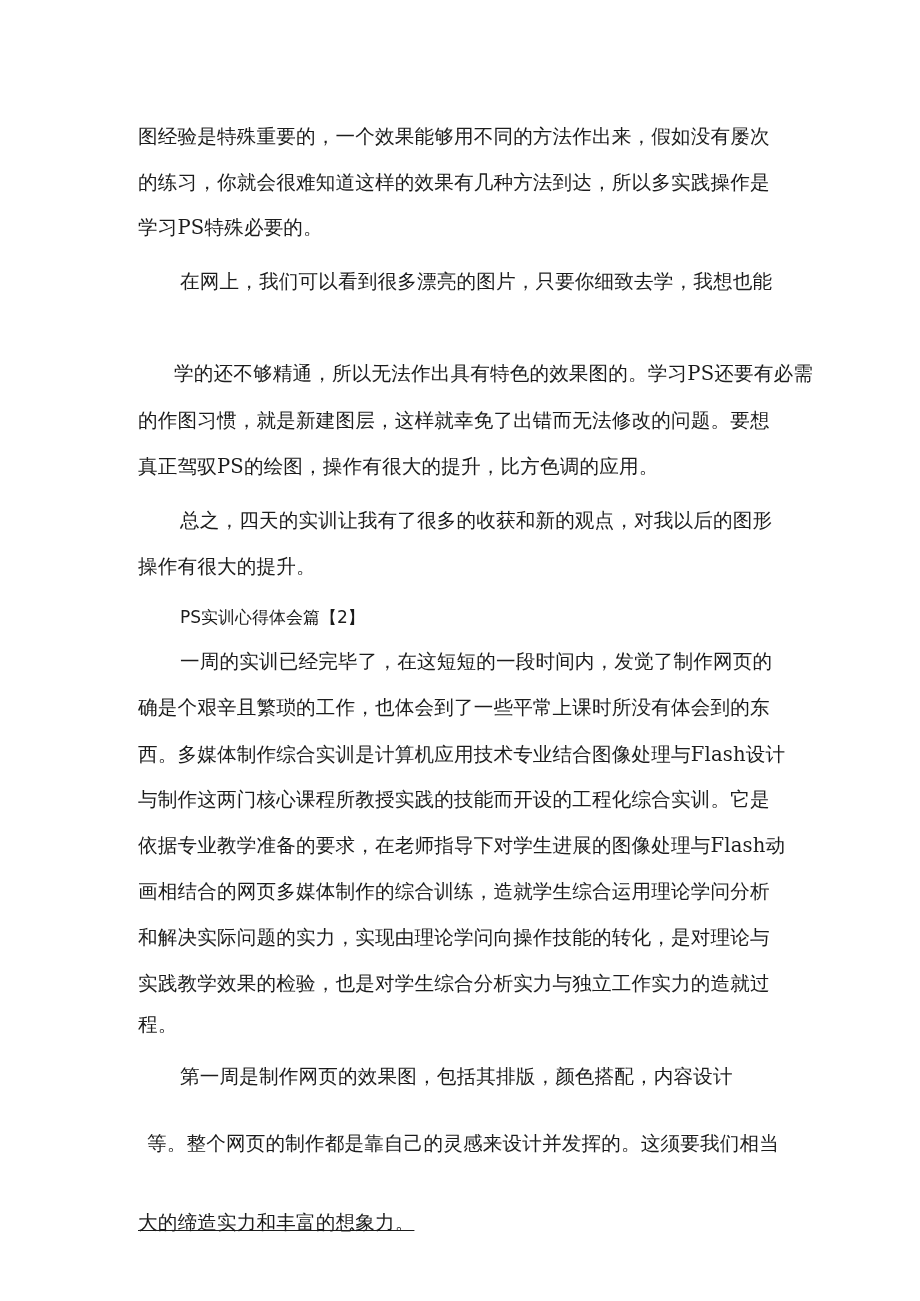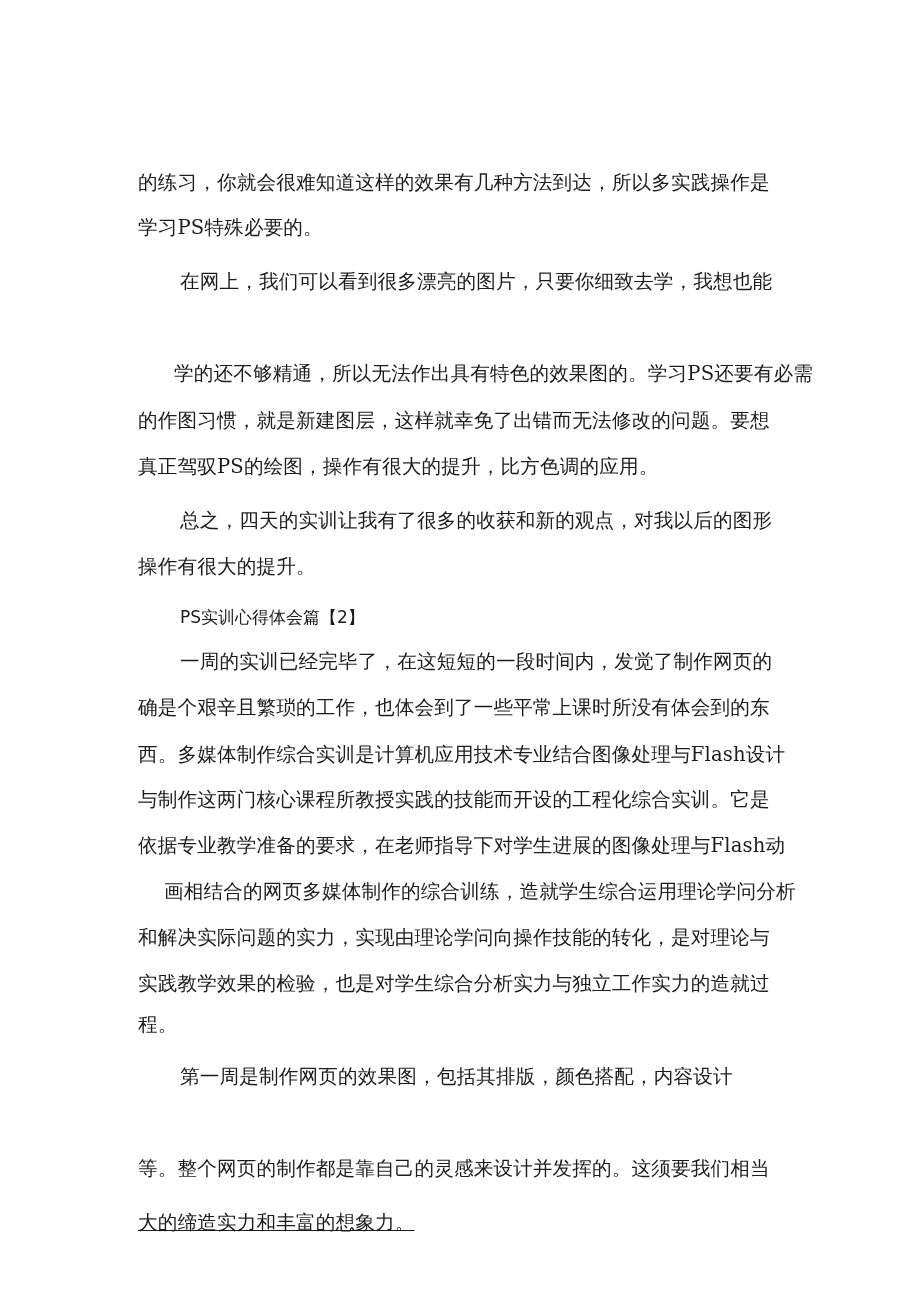--- a/index.html
+++ b/index.html
@@ -41,40 +41,41 @@
       white-space: nowrap;
       font-family: "DejaVu Sans", "Liberation Sans", sans-serif;
       color: #1c1c1c;
     }
   </style>
 </head>
 <body>
 
 <div class="page">
 
+  <div class="line" style="top:125px;">图经验是特殊重要的，一个效果能够用不同的方法作出来，假如没有屡次</div>
   <div class="line" style="top:171px;">的练习，你就会很难知道这样的效果有几种方法到达，所以多实践操作是</div>
   <div class="line" style="top:216px;">学习PS特殊必要的。</div>
 
   <div class="line indent" style="top:270px;">在网上，我们可以看到很多漂亮的图片，只要你细致去学，我想也能</div>
   <div class="line" style="top:362px;margin-left:36px;">学的还不够精通，所以无法作出具有特色的效果图的。学习PS还要有必需</div>
   <div class="line" style="top:409px;">的作图习惯，就是新建图层，这样就幸免了出错而无法修改的问题。要想</div>
   <div class="line" style="top:455px;">真正驾驭PS的绘图，操作有很大的提升，比方色调的应用。</div>
 
   <div class="line indent" style="top:509px;">总之，四天的实训让我有了很多的收获和新的观点，对我以后的图形</div>
   <div class="line" style="top:555px;">操作有很大的提升。</div>
 
   <div class="heading" style="top:605px;">PS实训心得体会篇【2】</div>
 
   <div class="line indent" style="top:650px;">一周的实训已经完毕了，在这短短的一段时间内，发觉了制作网页的</div>
   <div class="line" style="top:696px;">确是个艰辛且繁琐的工作，也体会到了一些平常上课时所没有体会到的东</div>
   <div class="line" style="top:743px;">西。多媒体制作综合实训是计算机应用技术专业结合图像处理与Flash设计</div>
   <div class="line" style="top:788px;">与制作这两门核心课程所教授实践的技能而开设的工程化综合实训。它是</div>
   <div class="line" style="top:834px;">依据专业教学准备的要求，在老师指导下对学生进展的图像处理与Flash动</div>
-  <div class="line" style="top:880px;margin-left:26px;">画相结合的网页多媒体制作的综合训练，造就学生综合运用理论学问分析</div>
+  <div class="line" style="top:880px;">画相结合的网页多媒体制作的综合训练，造就学生综合运用理论学问分析</div>
   <div class="line" style="top:926px;">和解决实际问题的实力，实现由理论学问向操作技能的转化，是对理论与</div>
   <div class="line" style="top:972px;">实践教学效果的检验，也是对学生综合分析实力与独立工作实力的造就过</div>
   <div class="line" style="top:1013px;">程。</div>
 
   <div class="line indent" style="top:1065px;">第一周是制作网页的效果图，包括其排版，颜色搭配，内容设计</div>
-  <div class="line" style="top:1157px;">等。整个网页的制作都是靠自己的灵感来设计并发挥的。这须要我们相当</div>
+  <div class="line" style="top:1132px;text-align:center;">等。整个网页的制作都是靠自己的灵感来设计并发挥的。这须要我们相当</div>
   <div class="line" style="top:1211px;text-decoration:underline;">大的缔造实力和丰富的想象力。</div>
 
 </div>
 
 </body></html>

